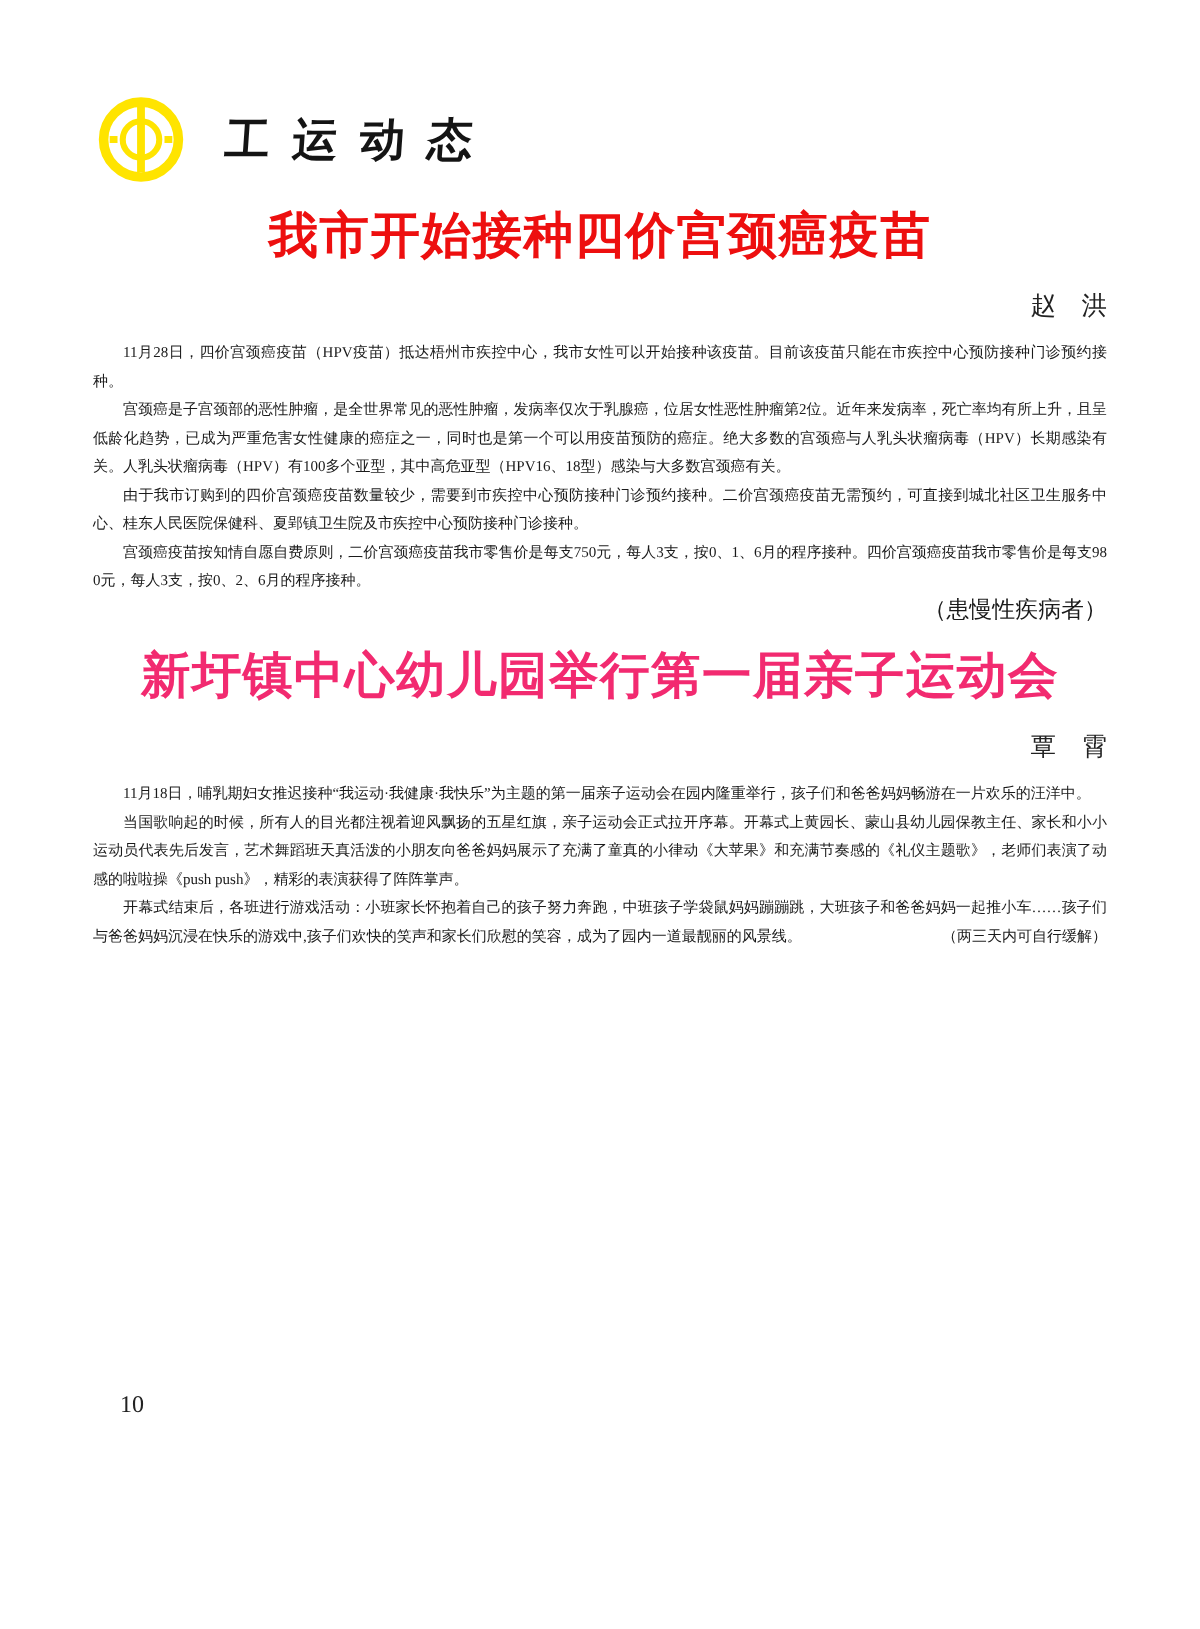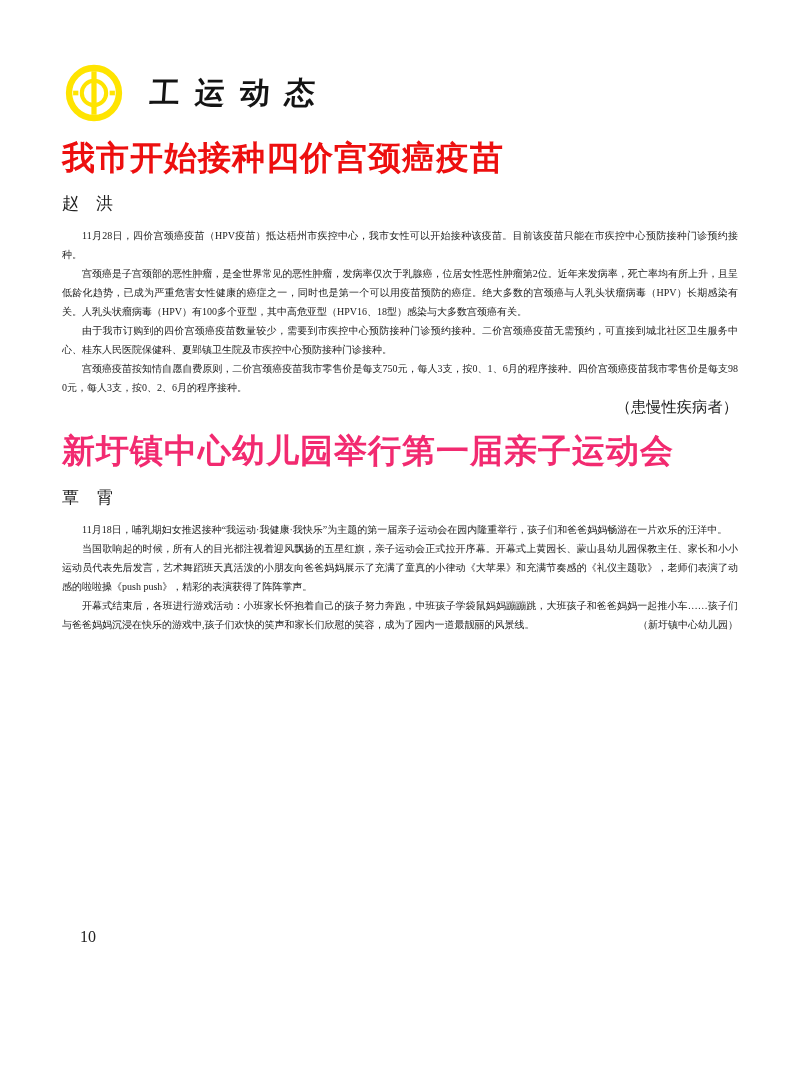--- a/index.html
+++ b/index.html
@@ -26,30 +26,31 @@
   .emblem { flex: 0 0 auto; display: block; }
   .masthead-title {
     font-size: 30px;
     font-weight: bold;
     letter-spacing: 15px;
     color: #141414;
     transform: skewX(-4deg);
     white-space: nowrap;
   }
   .article-title {
+    text-align: center;
     font-weight: bold;
     font-size: 33px;
     line-height: 1.25;
     letter-spacing: 1px;
     margin: 0;
   }
   .title-red  { color: #ed0f0f; margin-top: 16px; }
   .title-pink { color: #f22a70; margin-top: 15px; }
   .author {
-    text-align: left;
+    text-align: right;
     font-size: 17px;
     color: #222222;
     margin-top: 13px;
     margin-bottom: 11px;
   }
   .article-body { margin: 0; }
   .body-par {
     font-size: 10px;
     line-height: 19px;
     text-align: justify;
@@ -99,19 +100,19 @@
       <p class="attribution">（患慢性疾病者）</p>
     </div>
   </article>
 
   <article>
     <h1 class="article-title title-pink">新圩镇中心幼儿园举行第一届亲子运动会</h1>
     <div class="author">覃　霄</div>
     <div class="article-body">
       <p class="body-par">11月18日，哺乳期妇女推迟接种“我运动·我健康·我快乐”为主题的第一届亲子运动会在园内隆重举行，孩子们和爸爸妈妈畅游在一片欢乐的汪洋中。</p>
       <p class="body-par">当国歌响起的时候，所有人的目光都注视着迎风飘扬的五星红旗，亲子运动会正式拉开序幕。开幕式上黄园长、蒙山县幼儿园保教主任、家长和小小运动员代表先后发言，艺术舞蹈班天真活泼的小朋友向爸爸妈妈展示了充满了童真的小律动《大苹果》和充满节奏感的《礼仪主题歌》，老师们表演了动感的啦啦操《push push》，精彩的表演获得了阵阵掌声。</p>
-      <p class="body-par"><span>开幕式结束后，各班进行游戏活动：小班家长怀抱着自己的孩子努力奔跑，中班孩子学袋鼠妈妈蹦蹦跳，大班孩子和爸爸妈妈一起推小车……孩子们与爸爸妈妈沉浸在快乐的游戏中,孩子们欢快的笑声和家长们欣慰的笑容，成为了园内一道最靓丽的风景线。</span><span class="inline-attr">（新圩镇中心幼儿园）</span></p>
+      <p class="body-par"><span>开幕式结束后，各班进行游戏活动：小班家长怀抱着自己的孩子努力奔跑，中班孩子学袋鼠妈妈蹦蹦跳，大班孩子和爸爸妈妈一起推小车……孩子们与爸爸妈妈沉浸在快乐的游戏中,孩子们欢快的笑声和家长们欣慰的笑容，成为了园内一道最靓丽的风景线。</span><span class="inline-attr">（两三天内可自行缓解）</span></p>
     </div>
   </article>
 
   <div class="page-number">10</div>
 
 </div>
 
 </body></html>

